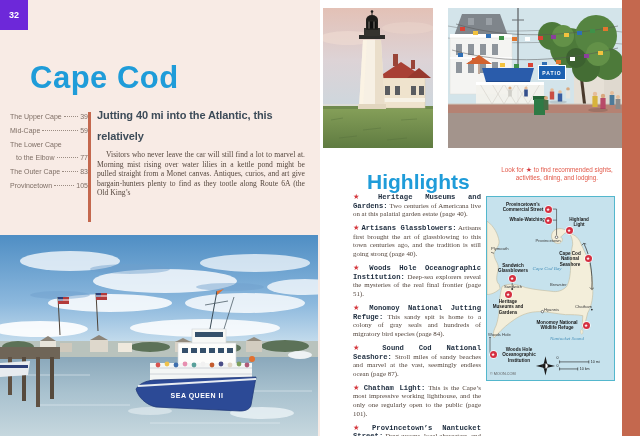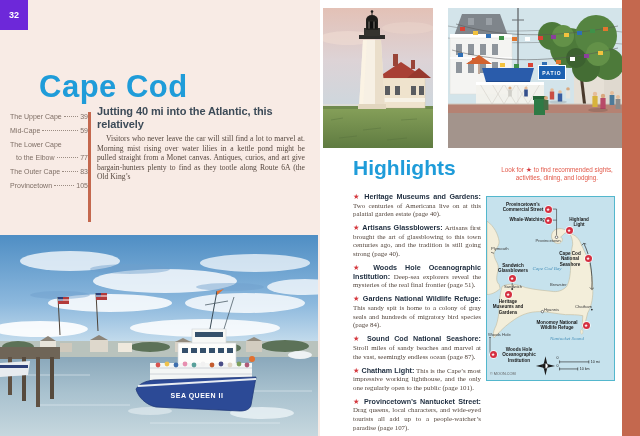--- a/index.html
+++ b/index.html
@@ -2,48 +2,48 @@
 <html><head>
 <meta charset="utf-8">
 <style>
   html,body{margin:0;padding:0;background:#ffffff;}
   .spread{position:relative;width:640px;height:436px;overflow:hidden;background:#ffffff;font-family:"Liberation Sans",sans-serif;}
 
   
   .page-left{position:absolute;left:0;top:0;width:320px;height:436px;background:#f8ebe5;}
   .page-tab{position:absolute;left:0;top:0;width:28px;height:30px;background:#6d28d9;color:#fff;
             font-size:9px;font-weight:bold;display:flex;align-items:center;justify-content:center;}
-  .title{position:absolute;left:30px;top:60px;margin:9px;font-size:31px;font-weight:bold;color:#1f9cd9;letter-spacing:.5px;text-align:center;}
+  .title{position:absolute;left:30px;top:60px;margin:0;font-size:31px;font-weight:bold;color:#1f9cd9;letter-spacing:.5px;text-align:center;}
   .toc{position:absolute;left:10px;top:110px;width:78px;font-size:7px;color:#7f6f66;}
   .toc-row{display:flex;align-items:baseline;line-height:13.8px;}
   .toc-row.indent .toc-label{padding-left:6px;}
   .toc-dots{flex:1;border-bottom:1px dotted #9c8d83;margin:0 2px;transform:translateY(-2px);}
   .rule{position:absolute;left:88px;top:112px;width:2.5px;height:110px;background:#c4684e;}
   .intro{position:absolute;left:97px;top:105px;width:208px;}
-  .lead{margin:0 0 3px 0;font-size:11px;font-weight:bold;color:#3d4b58;letter-spacing:-.1px;line-height:13px;}
+  .lead{margin:0 0 3px 0;font-size:11px;font-weight:bold;color:#3d4b58;letter-spacing:-.1px;line-height:21px;}
   .serif{margin:0;font-family:"Liberation Serif",serif;font-size:7.6px;line-height:9.6px;color:#55473e;text-align:justify;}
   .serif.ind{text-indent:9px;}
   .photo{position:absolute;overflow:hidden;}
   .photo svg{display:block;width:100%;height:100%;}
   .harbor{left:0;top:235px;width:318px;height:201px;}
 
   
   .page-right{position:absolute;left:320px;top:0;width:320px;height:436px;background:#ffffff;}
   .lighthouse{left:3px;top:8px;width:110px;height:140px;}
   .street{left:128px;top:8px;width:174px;height:140px;}
   .patio-sign{position:absolute;left:90px;top:57px;width:26px;height:13px;background:#1b61b1;border:1px solid #fff;
               color:#fff;font-size:5px;font-weight:bold;letter-spacing:1px;display:flex;align-items:center;justify-content:center;}
   .edge-bar{position:absolute;left:302px;top:0;width:18px;height:436px;background:#c4684e;}
-  .hl-heading{position:absolute;left:33px;top:156px;margin:0;font-size:21px;font-weight:bold;color:#1f9cd9;}
+  .hl-heading{position:absolute;left:33px;top:156px;margin:14px;font-size:21px;font-weight:bold;color:#1f9cd9;}
   .look-for{position:absolute;left:178px;top:166px;width:118px;font-size:6.3px;line-height:7.6px;color:#e25849;text-align:center;}
   .look-for .star{color:#d5383e;font-size:7px;}
   .hl-list{position:absolute;left:33px;top:193px;width:128px;}
   .hl-item{margin:0 0 5.5px 0;font-family:"Liberation Serif",serif;font-size:6.9px;line-height:8.6px;color:#54463d;text-align:justify;}
   .hl-item .star{color:#d5383e;font-size:7.2px;font-family:"Liberation Sans",sans-serif;}
-  .hl-title{font-family:Liberation Sans, sans-serif;font-weight:bold;font-size:7.2px;color:#1d2c3e;}
+  .hl-title{font-family:Liberation Mono, monospace;font-weight:bold;font-size:7.2px;color:#1d2c3e;}
 
   
   .map{position:absolute;left:166px;top:196px;width:129px;height:185px;background:#c6e2ed;
        border:1.5px solid #53b7cd;box-sizing:border-box;}
   .map svg{position:absolute;left:0;top:0;width:100%;height:100%;}
   .poi{position:absolute;font-size:4.6px;line-height:5.4px;font-weight:bold;color:#181818;text-align:center;}
   .poi.right{text-align:right;}
   .town{position:absolute;font-size:4.2px;line-height:4.8px;color:#3c3c3c;}
   .town.center{text-align:center;}
   .water-label{position:absolute;font-family:"Liberation Serif",serif;font-style:italic;font-size:5px;line-height:6px;color:#4b93bb;text-align:center;}
@@ -447,21 +447,21 @@
     <div class="look-for">
       <span>Look for</span>
       <span class="star">★</span>
       <span>to find recommended sights, activities, dining, and lodging.</span>
     </div>
 
     <div class="hl-list">
       <p class="hl-item"><span class="star">★</span> <span class="hl-title">Heritage Museums and Gardens:</span> <span>Two centuries of Americana live on at this palatial garden estate (page 40).</span></p>
       <p class="hl-item"><span class="star">★</span> <span class="hl-title">Artisans Glassblowers:</span> <span>Artisans first brought the art of glassblowing to this town centuries ago, and the tradition is still going strong (page 40).</span></p>
       <p class="hl-item"><span class="star">★</span> <span class="hl-title">Woods Hole Oceanographic Institution:</span> <span>Deep-sea explorers reveal the mysteries of the real final frontier (page 51).</span></p>
-      <p class="hl-item"><span class="star">★</span> <span class="hl-title">Gardens National Wildlife Refuge:</span> <span>This sandy spit is home to a colony of gray seals and hundreds of migratory bird species (page 84).</span></p>
+      <p class="hl-item"><span class="star">★</span> <span class="hl-title">Monomoy National Jutting Refuge:</span> <span>This sandy spit is home to a colony of gray seals and hundreds of migratory bird species (page 84).</span></p>
       <p class="hl-item"><span class="star">★</span> <span class="hl-title">Sound Cod National Seashore:</span> <span>Stroll miles of sandy beaches and marvel at the vast, seemingly endless ocean (page 87).</span></p>
       <p class="hl-item"><span class="star">★</span> <span class="hl-title">Chatham Light:</span> <span>This is the Cape’s most impressive working lighthouse, and the only one regularly open to the public (page 101).</span></p>
       <p class="hl-item"><span class="star">★</span> <span class="hl-title">Provincetown’s Nantucket Street:</span> <span>Drag queens, local characters, and wide-eyed tourists all add up to a people-watcher’s paradise (page 107).</span></p>
 
     </div>
 
     <div class="map">
       <svg viewBox="0 0 126 182" preserveAspectRatio="none">
 
         <path d="M0,24 C7,29 11,37 12,44 C12.5,50 6,53 7,58 C8,64 12,66 11,72 C10,78 8,83 12,87 L13,91 C9,95 4,97 0,97 Z" fill="#f3eeda" stroke="#c2bb9e" stroke-width=".6"></path>

